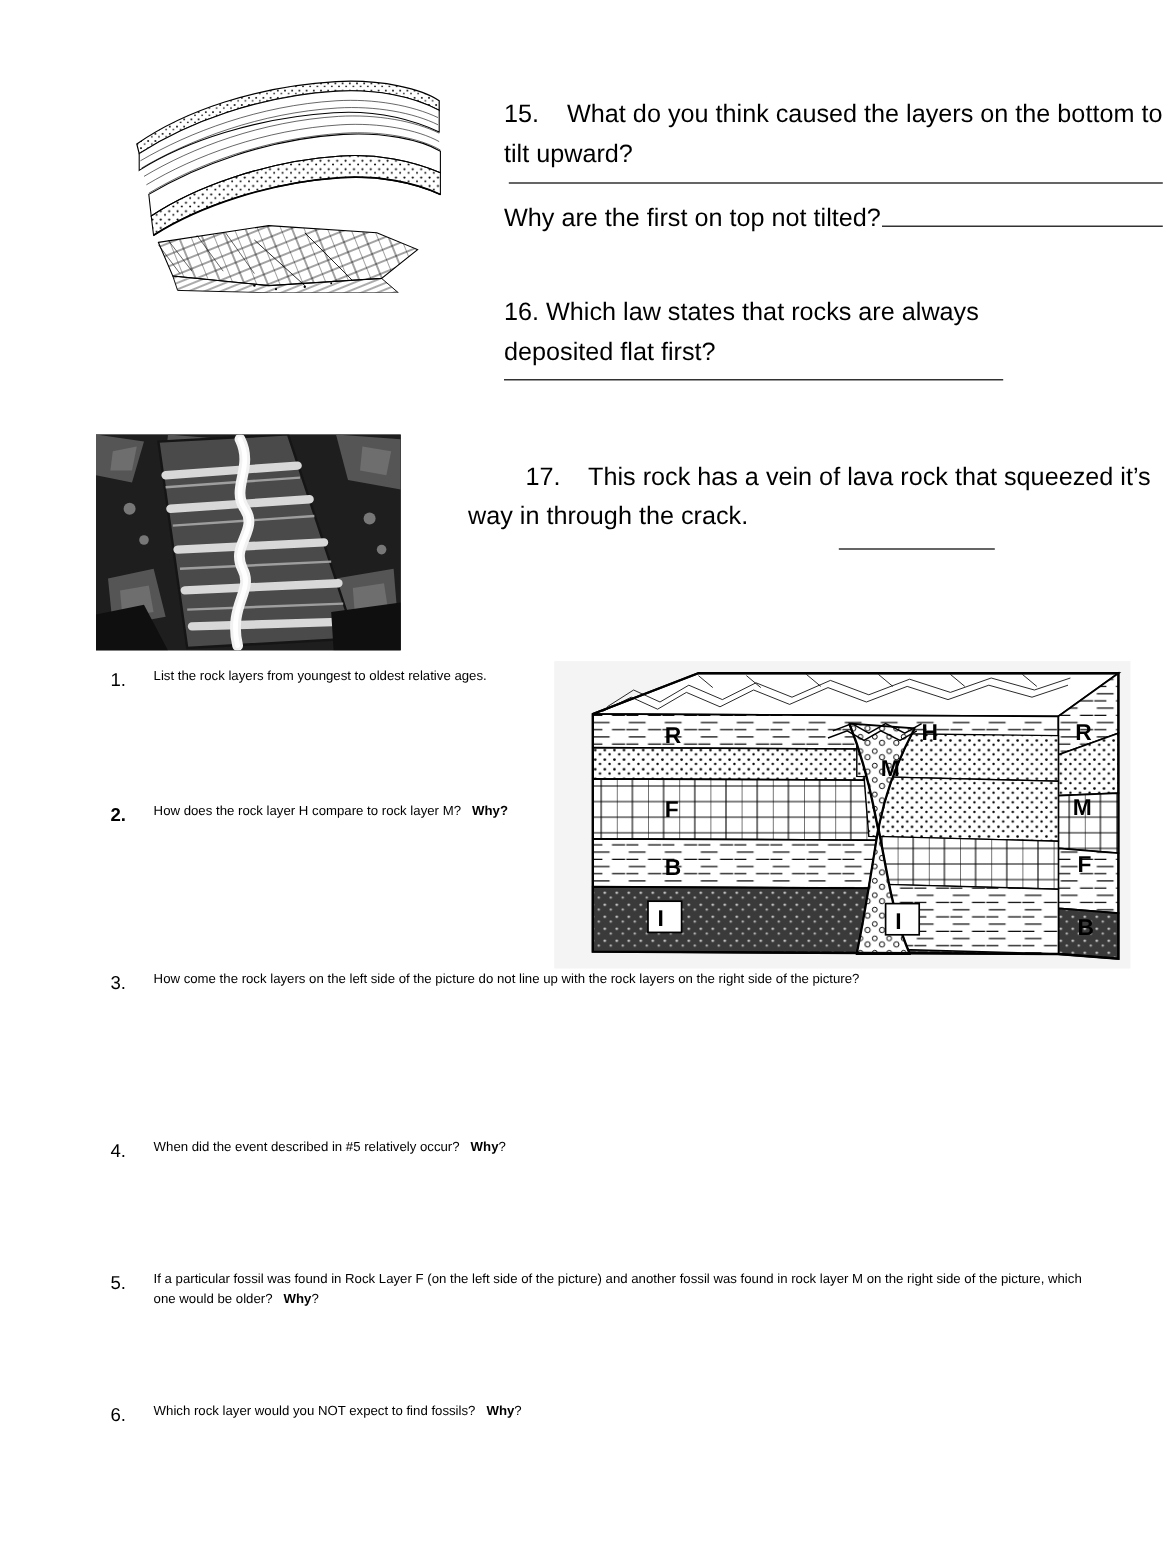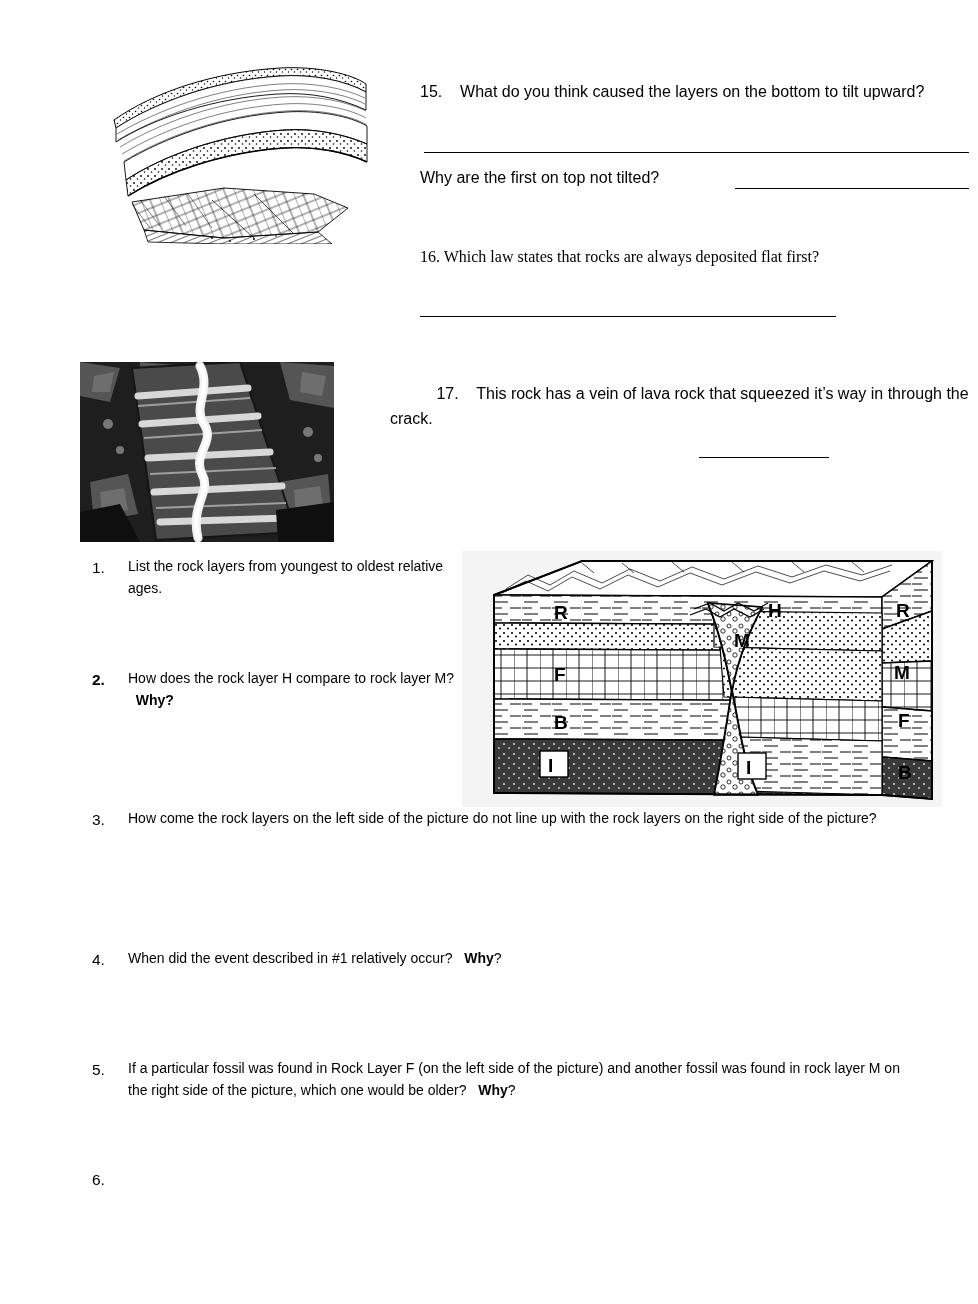--- a/index.html
+++ b/index.html
@@ -16,21 +16,21 @@
     overflow: hidden;
   }
   .page {
     position: relative;
     width: 978px;
     height: 1304px;
   }
 
   
   .q-text {
-    font-size: 16px;
+    font-size: 21px;
     line-height: 1.55;
     color: #000;
   }
   .bold { font-weight: bold; }
 
   
   #fig-tilted {
     position: absolute;
     left: 104px;
     top: 62px;
@@ -61,21 +61,20 @@
     left: 735px;
     top: 188px;
     width: 234px;
     border-bottom: 1.3px solid #000;
   }
   #q16-block {
     position: absolute;
     left: 420px;
     top: 245px;
     width: 420px;
-    font-family: Liberation Serif, serif;
   }
   #q16-line {
     position: absolute;
     left: 420px;
     top: 316px;
     width: 416px;
     border-bottom: 1.3px solid #000;
   }
 
   
@@ -130,21 +129,21 @@
     position: absolute;
     display: flex;
   }
   .num-item .num {
     width: 36px;
     flex: 0 0 36px;
     font-size: 15.5px;
     line-height: 1.55;
   }
   .num-item .body {
-    font-size: 14px;
+    font-size: 11px;
     line-height: 1.55;
   }
 
   #item1 { left: 92px; top: 556px; width: 360px; }
   #item2 { left: 92px; top: 668px; width: 370px; }
   #item3 { left: 92px; top: 808px; width: 790px; }
   #item4 { left: 92px; top: 948px; width: 700px; }
   #item5 { left: 92px; top: 1058px; width: 830px; }
   #item6 { left: 92px; top: 1168px; width: 700px; }
 
@@ -408,30 +407,34 @@
   </div>
 
   <div class="num-item" id="item3">
     <div class="num">3.</div>
     <div class="body">How come the rock layers on the left side of the picture do not line up with the rock layers on the right side of the picture?</div>
   </div>
 
   <div class="num-item" id="item4">
     <div class="num">4.</div>
     <div class="body">
-      <span>When did the event described in #1 relatively occur?</span>
+      <span>When did the event described in #5 relatively occur?</span>
       <span>&nbsp;&nbsp;</span><span class="bold">Why</span><span>?</span>
     </div>
   </div>
 
   <div class="num-item" id="item5">
     <div class="num">5.</div>
     <div class="body">
       <span>If a particular fossil was found in Rock Layer F (on the left side of the picture) and another fossil was found in rock layer M on the right side of the picture, which one would be older?</span>
       <span>&nbsp;&nbsp;</span><span class="bold">Why</span><span>?</span>
     </div>
   </div>
 
   <div class="num-item" id="item6">
     <div class="num">6.</div>
+    <div class="body">
+      <span>Which rock layer would you NOT expect to find fossils?</span>
+      <span>&nbsp;&nbsp;</span><span class="bold">Why</span><span>?</span>
+    </div>
   </div>
 
 </div>
 
 </body></html>

